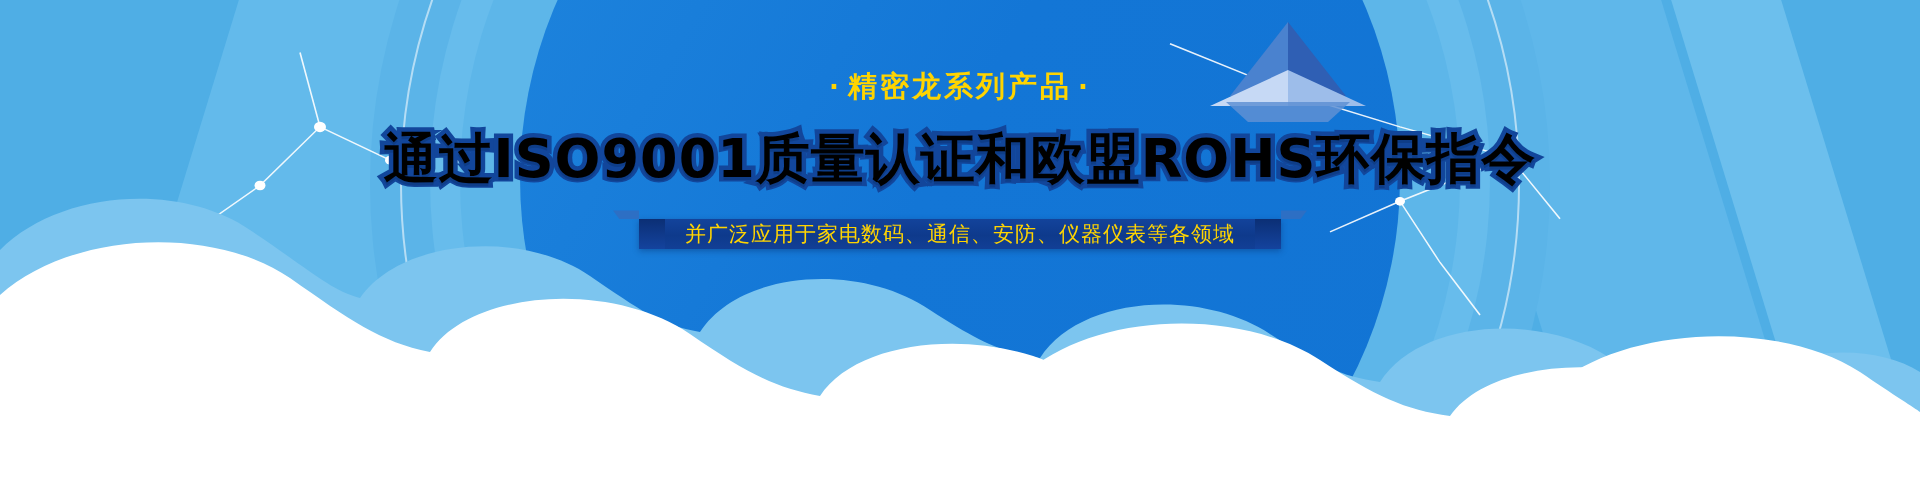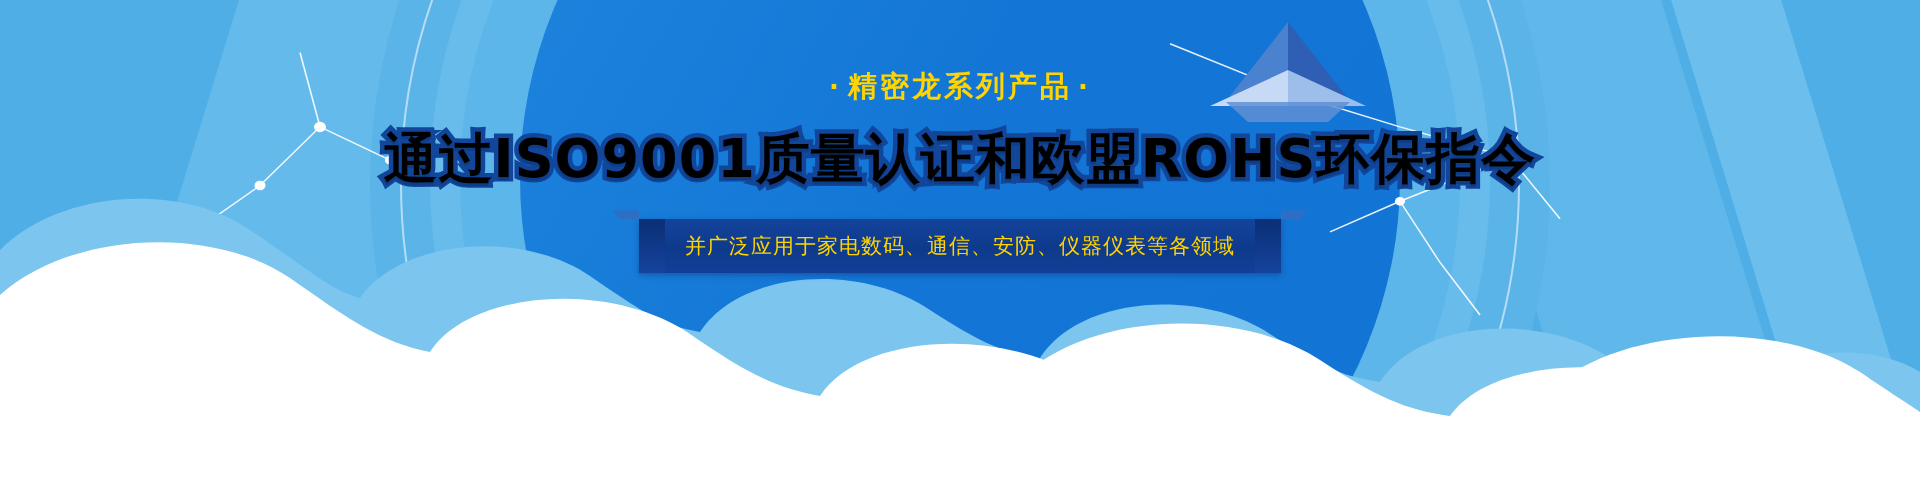--- a/index.html
+++ b/index.html
@@ -112,21 +112,21 @@
   }
 
   .ribbon-wrap{
     margin-top:30px;
     display:flex;
     justify-content:center;
   }
   .ribbon{
     position:relative;
     display:inline-block;
-    padding:13px 46px;
+    padding:1px 46px;
     background:linear-gradient(180deg,#13439b 0%,#0e3a8c 55%,#123f96 100%);
     color:#ffd400;
     font-size:21px;
     letter-spacing:1px;
     white-space:nowrap;
     box-shadow:0 2px 6px rgba(0,30,80,.35);
   }
   .ribbon:before,.ribbon:after{
     content:"";
     position:absolute;

